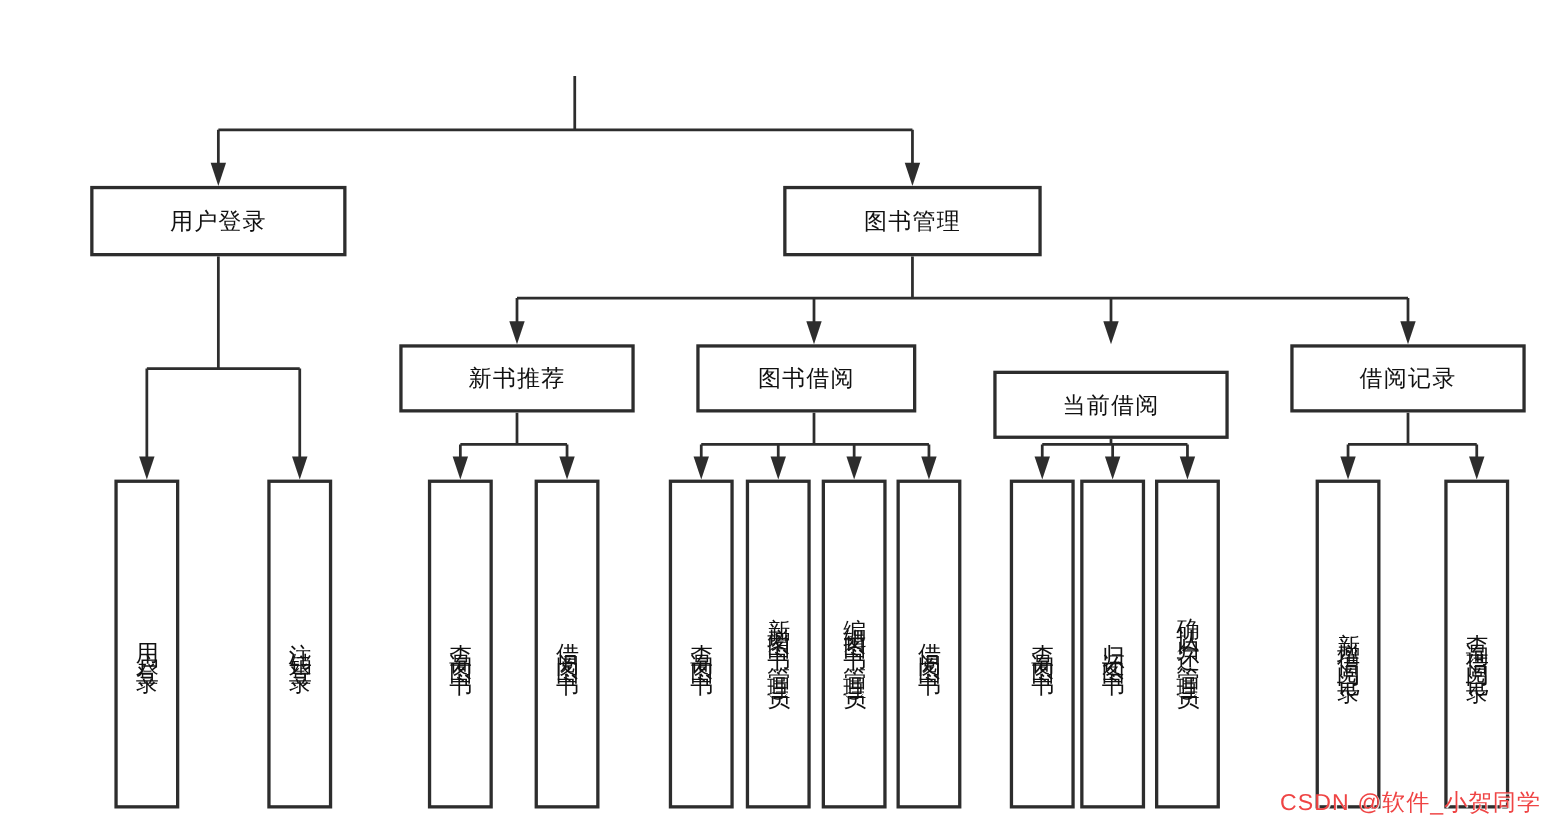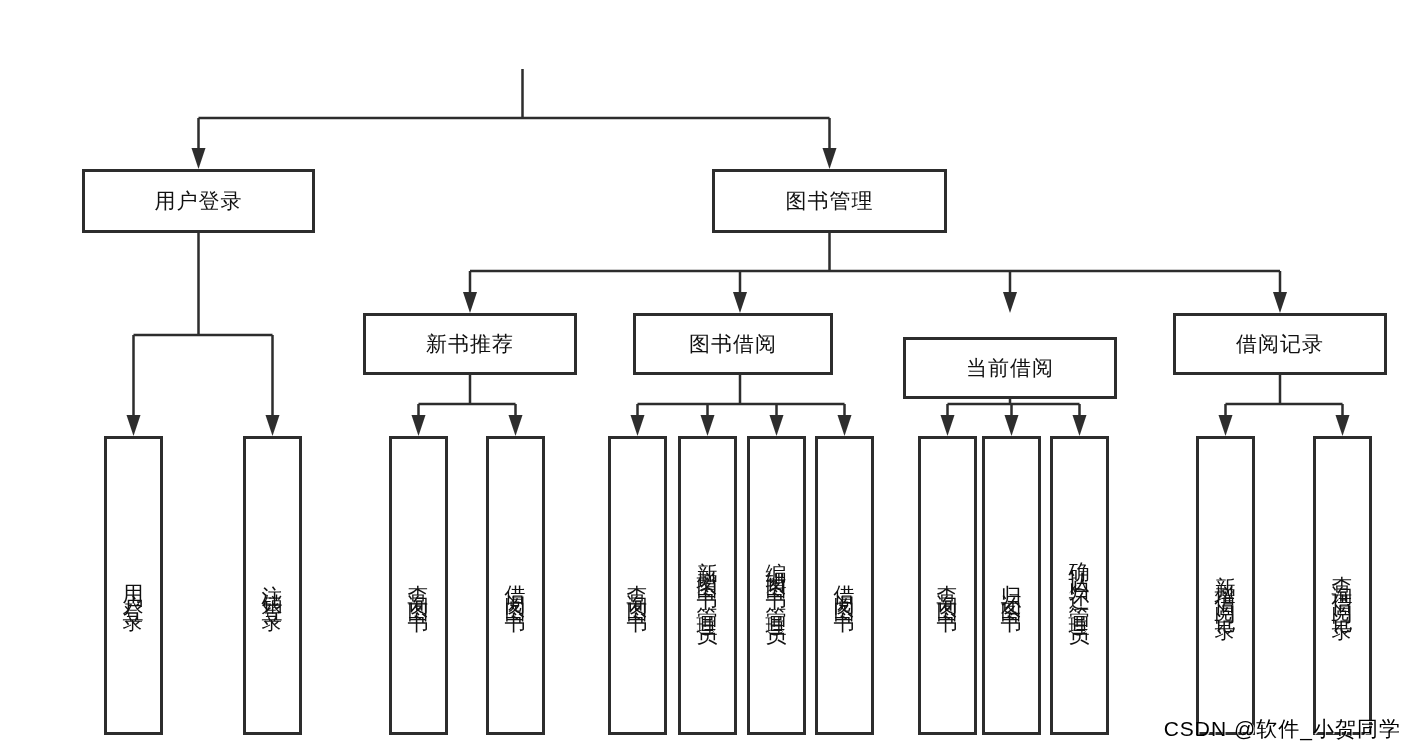--- a/index.html
+++ b/index.html
@@ -13,21 +13,21 @@
     border:3px solid #2d2d2d;display:flex;align-items:center;justify-content:center;
     color:#111111;font-size:21px;letter-spacing:1px;z-index:2;
   }
   .root{font-size:22px;}
   .vbox{
     writing-mode:vertical-lr;text-orientation:mixed;
     font-size:21px;letter-spacing:9px;line-height:1;
   }
   .watermark{
     position:absolute;right:4px;bottom:4px;z-index:5;
-    font-size:21px;color:#000000;letter-spacing:1px;
+    font-size:21px;color:#ef4444;letter-spacing:1px;
     text-shadow:1px 1px 0 rgba(255,255,255,0.85);
   }
 </style>
 </head>
 <body>
 
 <div class="canvas">
 
   <svg class="wires" viewBox="0 0 1405 747" xmlns="http://www.w3.org/2000/svg">
     <g stroke="#2d2d2d" stroke-width="2.5" fill="none">

